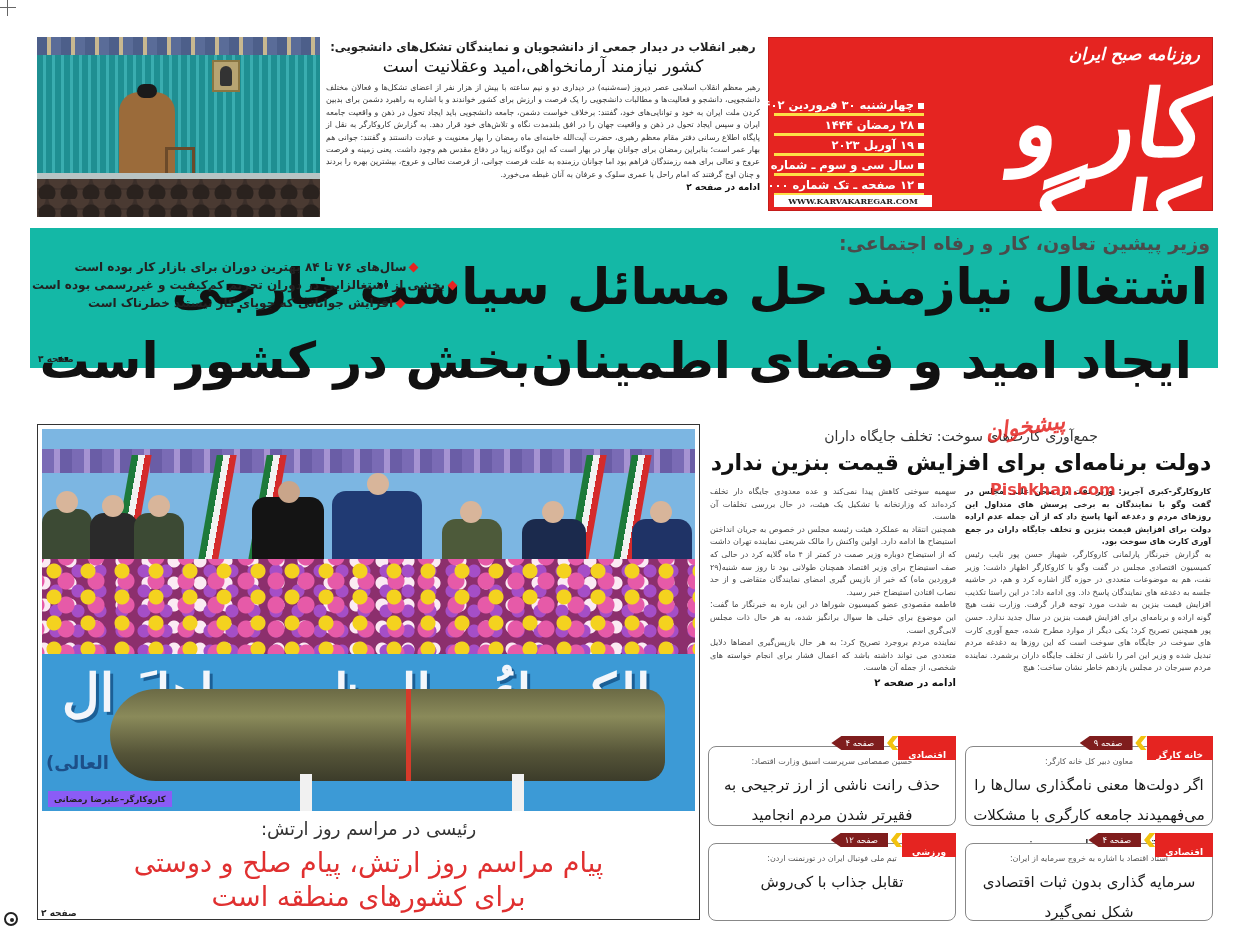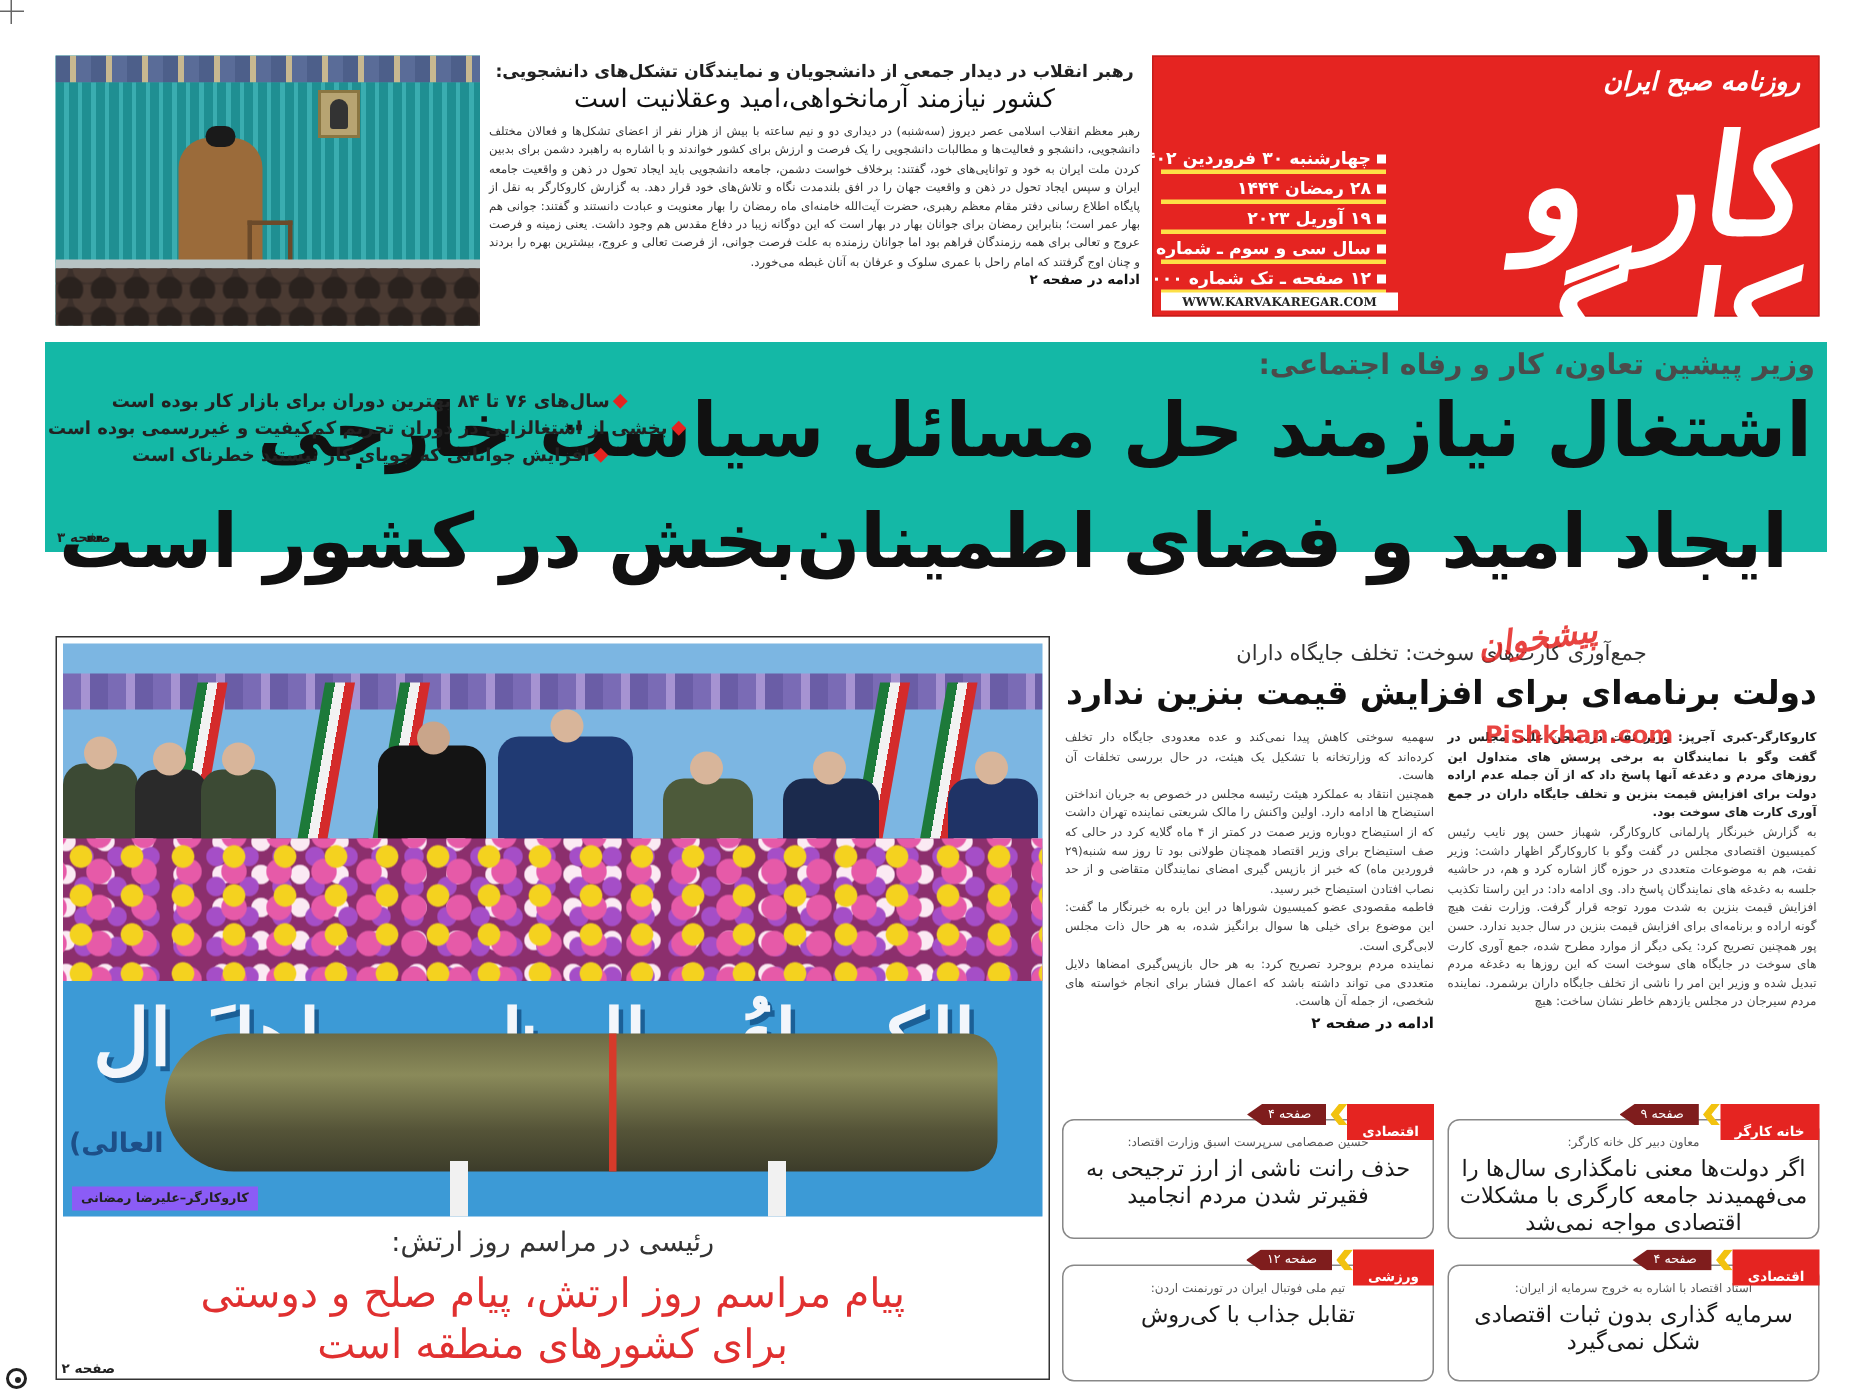--- a/index.html
+++ b/index.html
@@ -85,21 +85,21 @@
   .watermark { position: absolute; left: 985px; top: 414px; color: #e52421; font-size: 22px; font-weight: bold; font-style: italic; opacity: 0.85; direction: rtl; transform: rotate(-8deg); }
   .watermark-url { position: absolute; left: 990px; top: 480px; color: #e52421; font-size: 16px; font-weight: bold; opacity: 0.85; }
 
   
   .teaser { position: absolute; width: 248px; border: 1px solid #888; border-radius: 8px; background: #fff; direction: rtl; }
   .teaser-tab { position: absolute; right: -1px; top: -11px; height: 14px; display: flex; flex-direction: row; direction: rtl; }
   .tab-section { background: #e52421; color: #fff; font-size: 9px; font-weight: bold; padding: 12px 10px; line-height: 14px; }
   .tab-chev { width: 14px; height: 14px; background: #f2c20f; clip-path: polygon(100% 0, 60% 50%, 100% 100%, 60% 100%, 20% 50%, 60% 0); }
   .tab-page { background: #7f1d1d; color: #fff; font-size: 8.5px; padding: 0 10px 0 14px; line-height: 14px; clip-path: polygon(0 50%, 10px 0, 100% 0, 100% 100%, 10px 100%); }
   .teaser-kicker { font-size: 8px; color: #555; text-align: center; margin-top: 10px; }
-  .teaser-title { font-size: 15px; color: #1a1a1a; text-align: center; line-height: 18px; margin-top: 4px; }
+  .teaser-title { font-size: 15px; color: #1a1a1a; text-align: center; line-height: 30px; margin-top: 4px; }
 </style>
 </head>
 <body>
 
 <div class="crosshair"></div>
 
 <div class="masthead">
   <div class="mast-tagline">روزنامه صبح ایران</div>
   <div class="mast-logo">کار و کارگر</div>
   <div class="mast-info">

